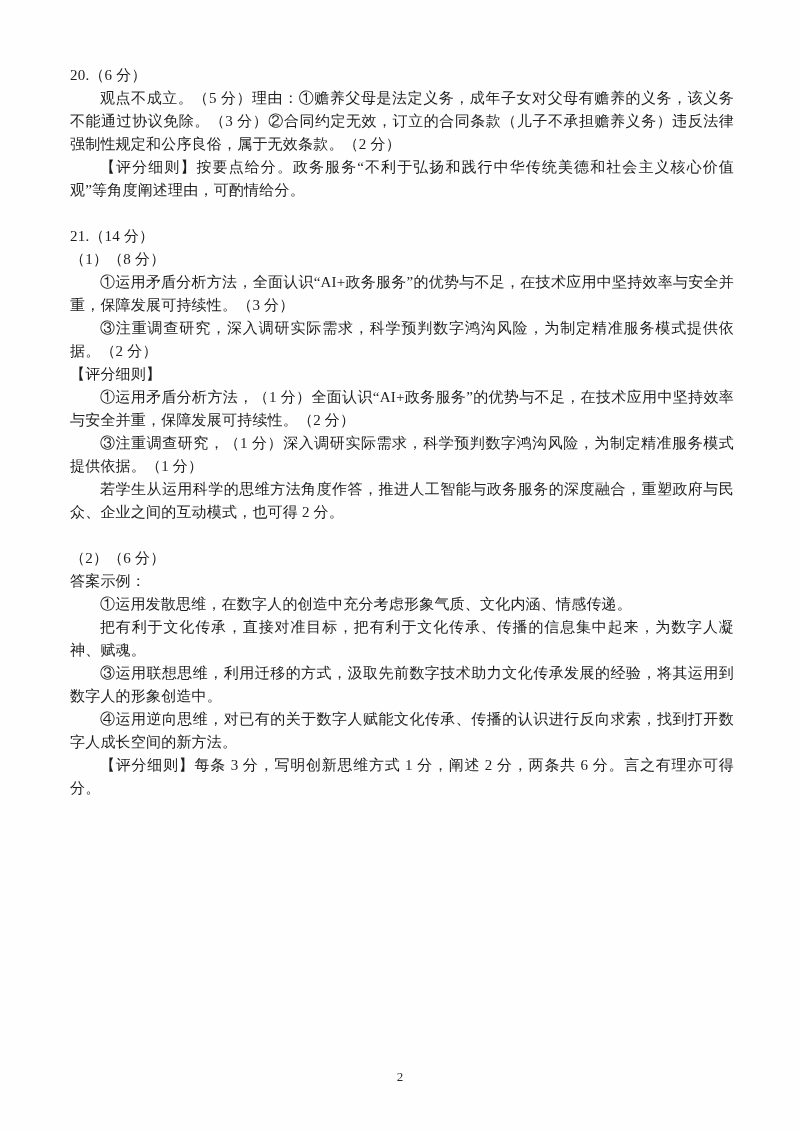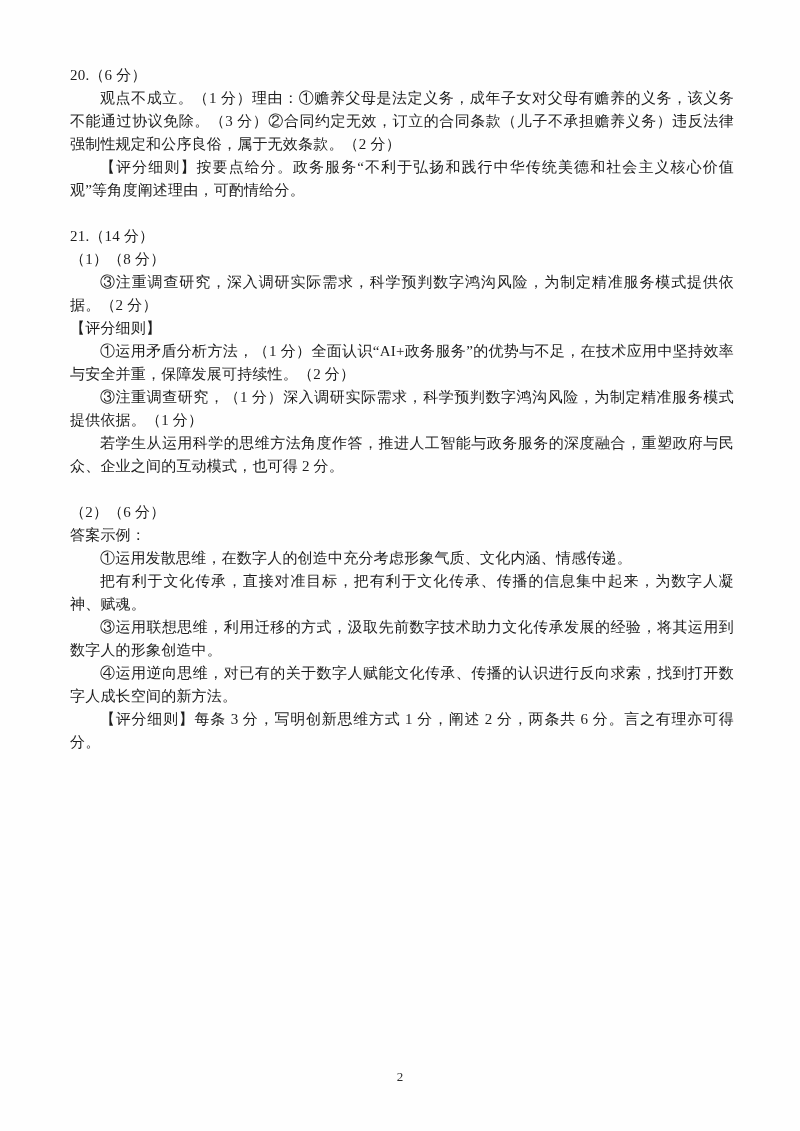--- a/index.html
+++ b/index.html
@@ -49,30 +49,31 @@
   }
 </style>
 </head>
 <body>
 
 <div class="page">
   <div class="content">
 
     <section>
       <p>20.（6 分）</p>
-      <p class="ind">观点不成立。（1 分）理由：①赡养父母是法定义务，成年子女对父母有赡养的义务，该义务不能通过协议免除。（3 分）②合同约定无效，订立的合同条款（儿子不承担赡养义务）违反法律强制性规定和公序良俗，属于无效条款。（2 分）</p>
+      <p class="ind">观点不成立。（5 分）理由：①赡养父母是法定义务，成年子女对父母有赡养的义务，该义务不能通过协议免除。（3 分）②合同约定无效，订立的合同条款（儿子不承担赡养义务）违反法律强制性规定和公序良俗，属于无效条款。（2 分）</p>
       <p class="ind">【评分细则】按要点给分。政务服务“不利于弘扬和践行中华传统美德和社会主义核心价值观”等角度阐述理由，可酌情给分。</p>
     </section>
 
     <div class="blank-line"></div>
 
     <section>
       <p>21.（14 分）</p>
 
       <p>（1）（8 分）</p>
+      <p class="ind">①运用矛盾分析方法，全面认识“AI+政务服务”的优势与不足，在技术应用中坚持效率与安全并重，保障发展可持续性。（3 分）</p>
       <p class="ind">③注重调查研究，深入调研实际需求，科学预判数字鸿沟风险，为制定精准服务模式提供依据。（2 分）</p>
 
       <p>【评分细则】</p>
       <p class="ind">①运用矛盾分析方法，（1 分）全面认识“AI+政务服务”的优势与不足，在技术应用中坚持效率与安全并重，保障发展可持续性。（2 分）</p>
       <p class="ind">③注重调查研究，（1 分）深入调研实际需求，科学预判数字鸿沟风险，为制定精准服务模式提供依据。（1 分）</p>
       <p class="ind">若学生从运用科学的思维方法角度作答，推进人工智能与政务服务的深度融合，重塑政府与民众、企业之间的互动模式，也可得 2 分。</p>
     </section>
 
     <div class="blank-line"></div>
 

